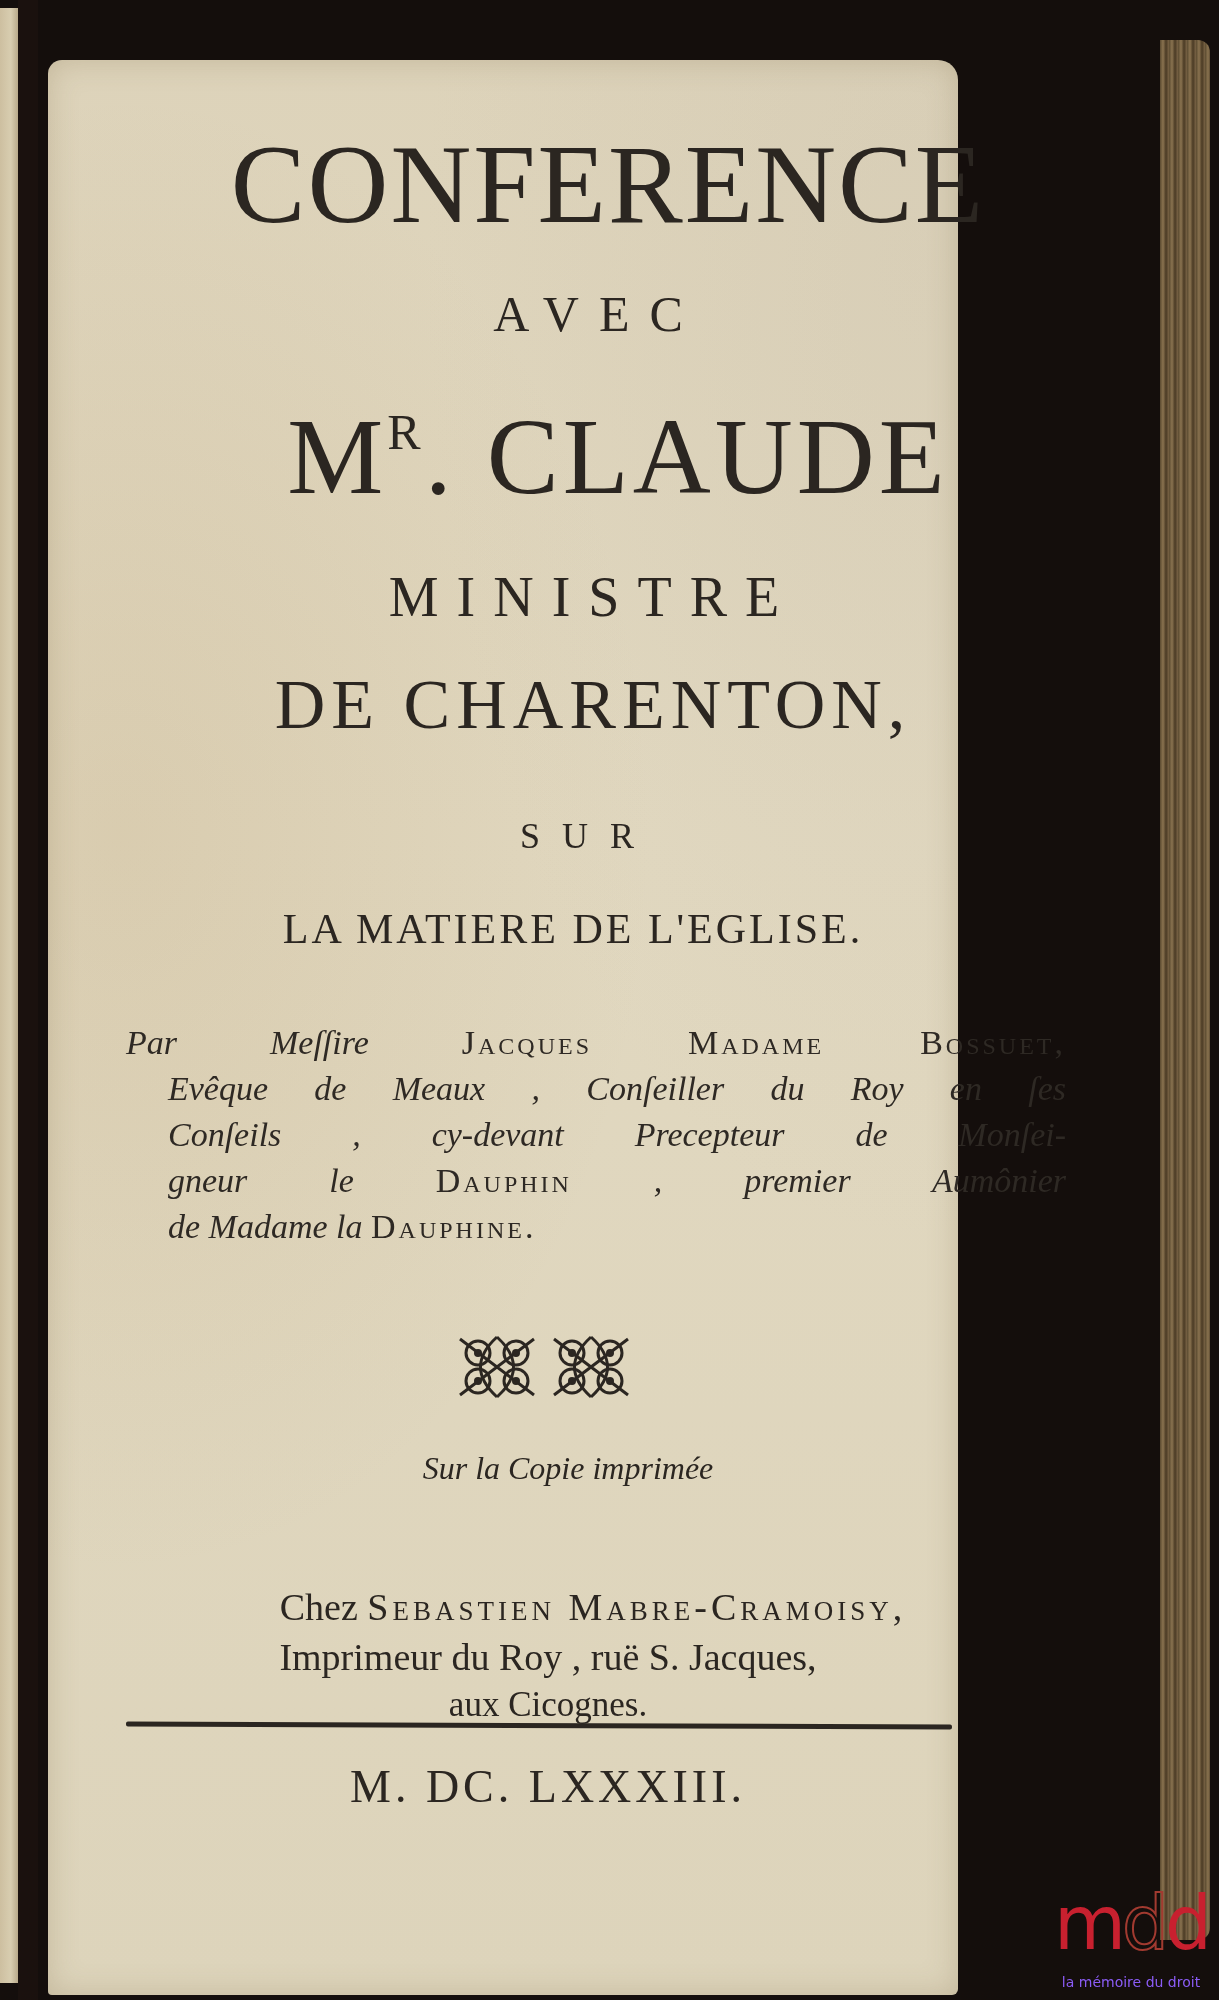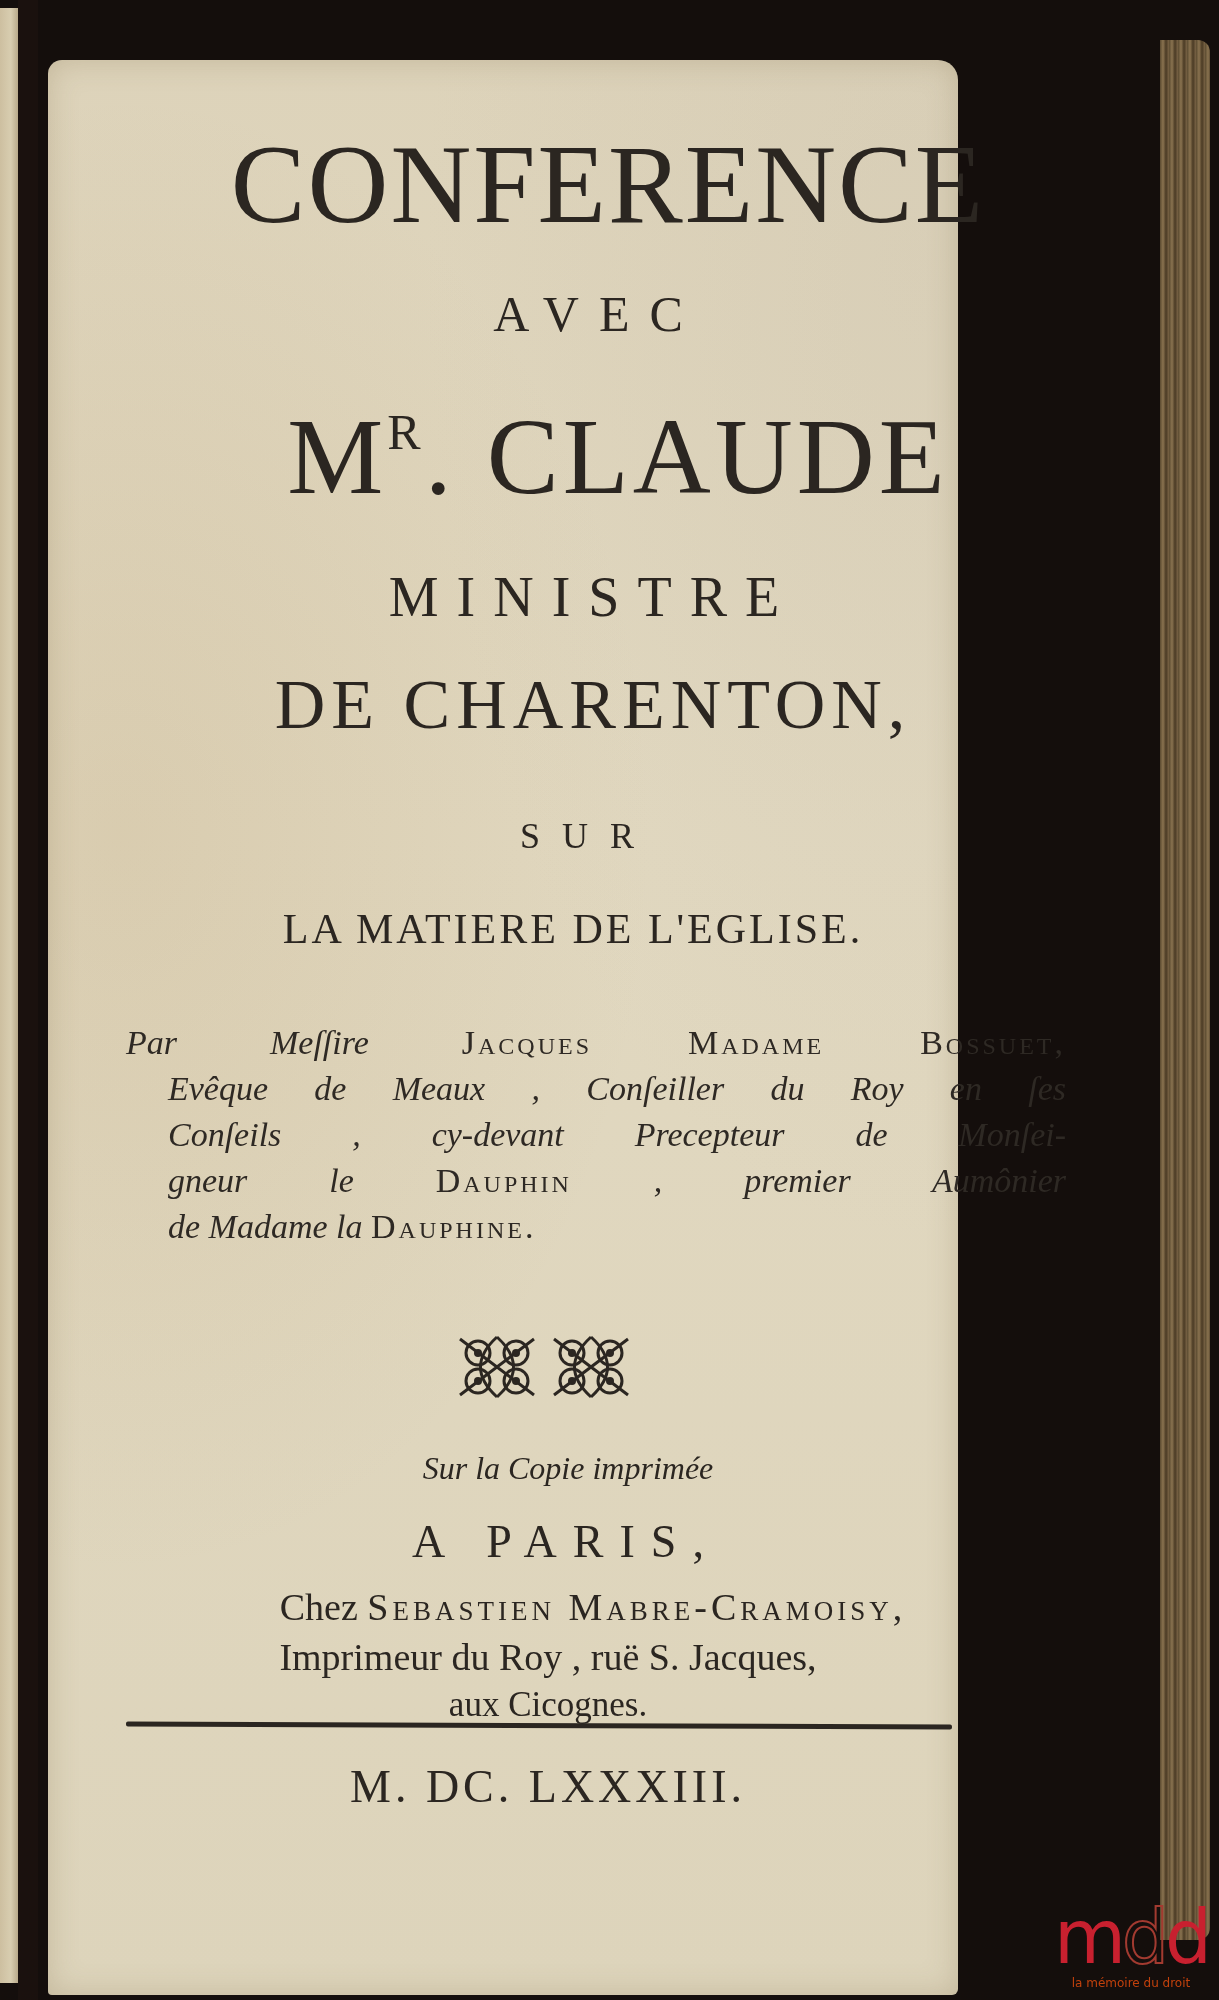--- a/index.html
+++ b/index.html
@@ -230,23 +230,23 @@
       color: #c8202f;
       letter-spacing: -4px;
       font-weight: normal;
     }
     .logo-mark .hollow {
       color: transparent;
       -webkit-text-stroke: 2px #a23a30;
     }
     .logo-tag {
       font-family: "DejaVu Sans", sans-serif;
-      font-size: 12px;
-      color: #c2410c;
-      margin-top: 4px;
+      font-size: 14px;
+      color: #8b5cf6;
+      margin-top: 16px;
       white-space: nowrap;
     }
   </style>
 </head>
 <body>
 
 <div class="prev-page"></div>
 <div class="gutter"></div>
 <div class="page-edges"></div>
 
@@ -295,21 +295,20 @@
       <circle cx="62" cy="46" r="4"></circle>
       <circle cx="118" cy="18" r="4"></circle>
       <circle cx="156" cy="18" r="4"></circle>
       <circle cx="118" cy="46" r="4"></circle>
       <circle cx="156" cy="46" r="4"></circle>
     </g>
   </svg>
 
   <div class="line copie">Sur la Copie imprimée</div>
 
-  <div class="line paris">A PARIS,</div>
 
   <div class="line chez"><span>Chez </span><span class="sc">Sebastien Mabre-Cramoisy,</span></div>
 
   <div class="line imprimeur">Imprimeur du Roy , ruë S. Jacques,</div>
 
   <div class="line cicognes">aux Cicognes.</div>
 
   <div class="rule"></div>
 
   <div class="line year">M. DC. LXXXIII.</div>

